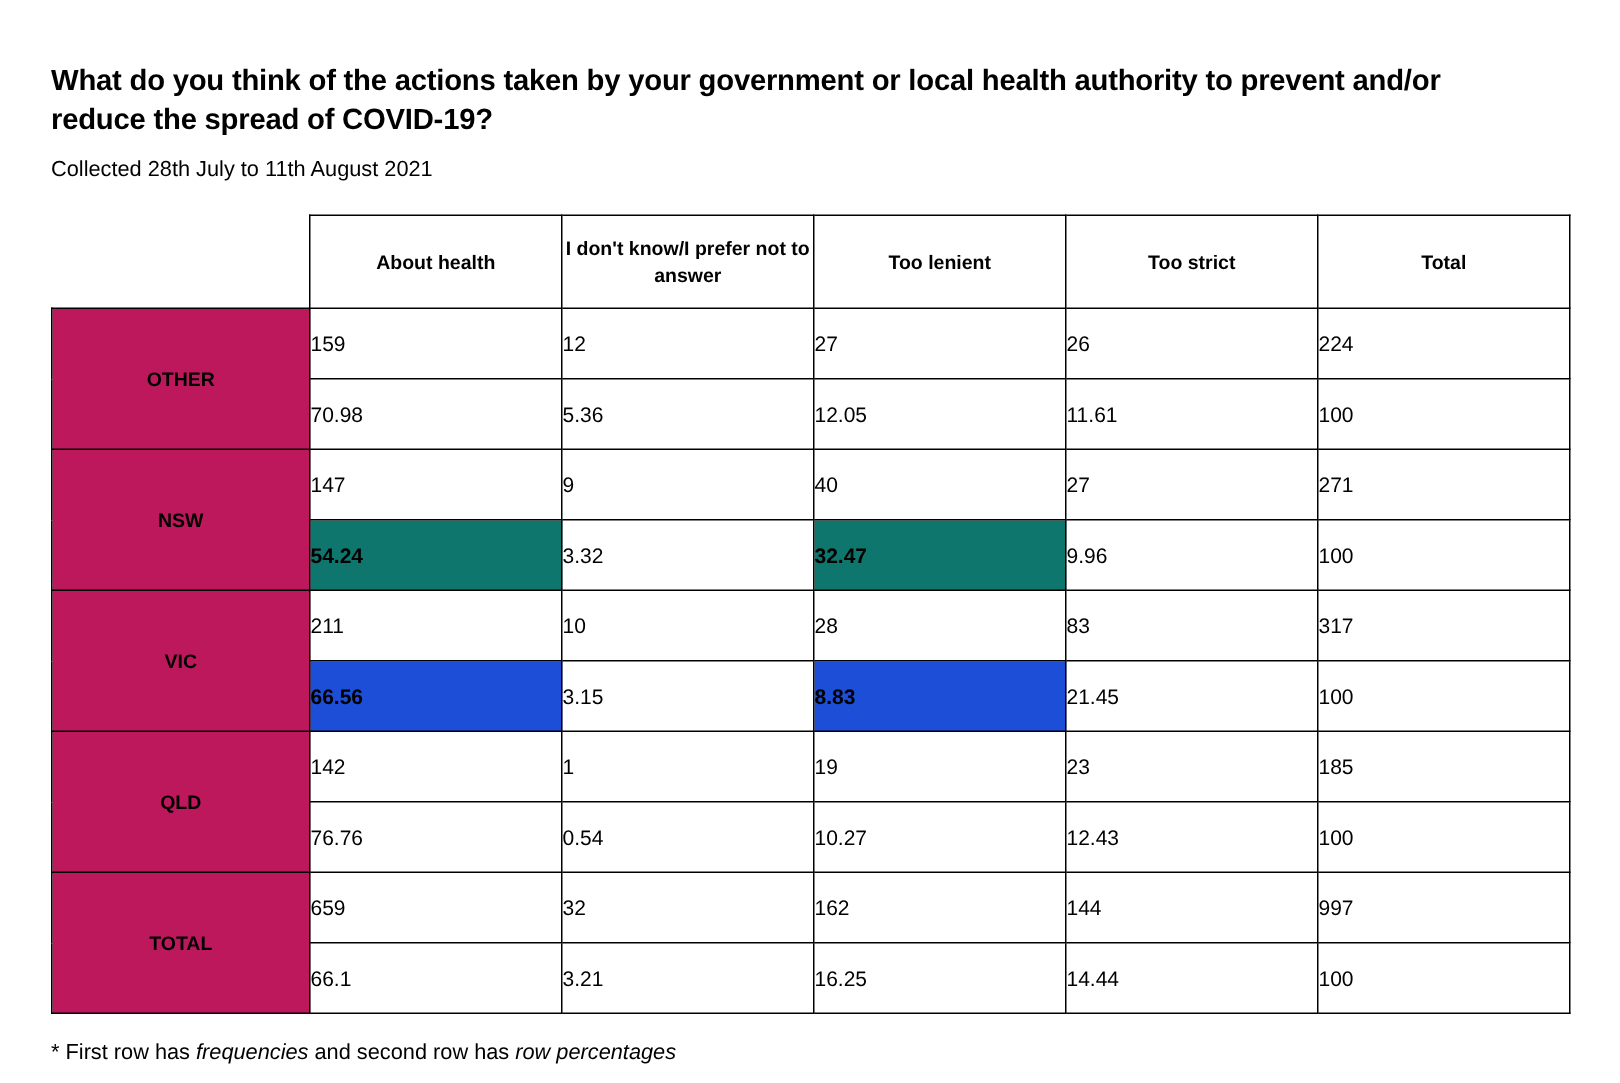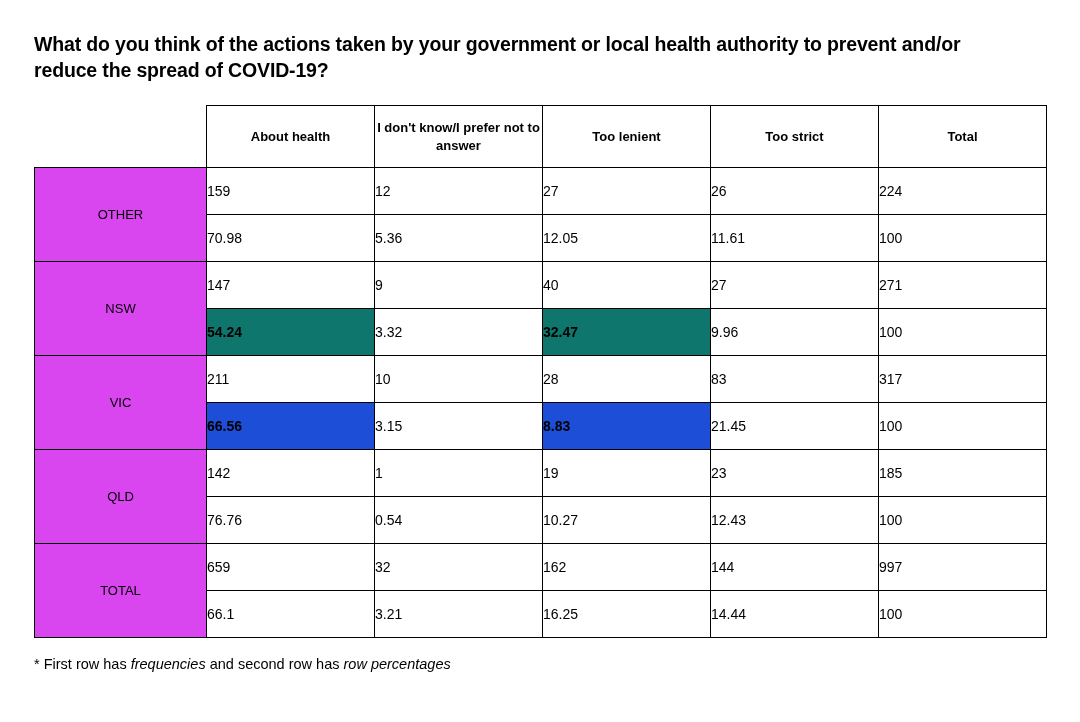--- a/index.html
+++ b/index.html
@@ -9,21 +9,21 @@
   }
   body {
     width: 1080px;
     height: 722px;
     font-family: "Liberation Sans", sans-serif;
     color: #000000;
     position: relative;
     overflow: hidden;
   }
   .page {
-    padding: 26px 34px 0 34px;
+    padding: 36px 34px 0 34px;
     box-sizing: border-box;
     width: 1080px;
     height: 722px;
   }
   .title {
     font-size: 19.5px;
     font-weight: bold;
     line-height: 1.32;
     letter-spacing: -0.15px;
     margin: 6px 0 0 0;
@@ -62,22 +62,22 @@
     height: 62px;
     line-height: 1.35;
     padding: 4px 8px;
     box-sizing: border-box;
   }
   .row-label {
     border: 1.6px solid #000;
     text-align: center;
     vertical-align: middle;
     font-size: 13px;
-    font-weight: normal;
-    background: #d946ef;
+    font-weight: bold;
+    background: #be185d;
   }
   .data-cell {
     border: 1.2px solid #000;
     text-align: left;
     vertical-align: middle;
     font-size: 14px;
     height: 46px;
     background: #ffffff;
   }
   .data-cell.hl-yellow {
@@ -95,20 +95,21 @@
   .footnote em {
     font-style: italic;
   }
 </style>
 </head>
 <body>
 
 <div class="page">
 
   <div class="title">What do you think of the actions taken by your government or local health authority to prevent and/or reduce the spread of COVID-19?</div>
+  <div class="subtitle">Collected 28th July to 11th August 2021</div>
 
   <table class="matrix">
     <colgroup>
       <col class="col-label">
       <col class="col-data">
       <col class="col-data">
       <col class="col-data">
       <col class="col-data">
       <col class="col-data">
     </colgroup>

